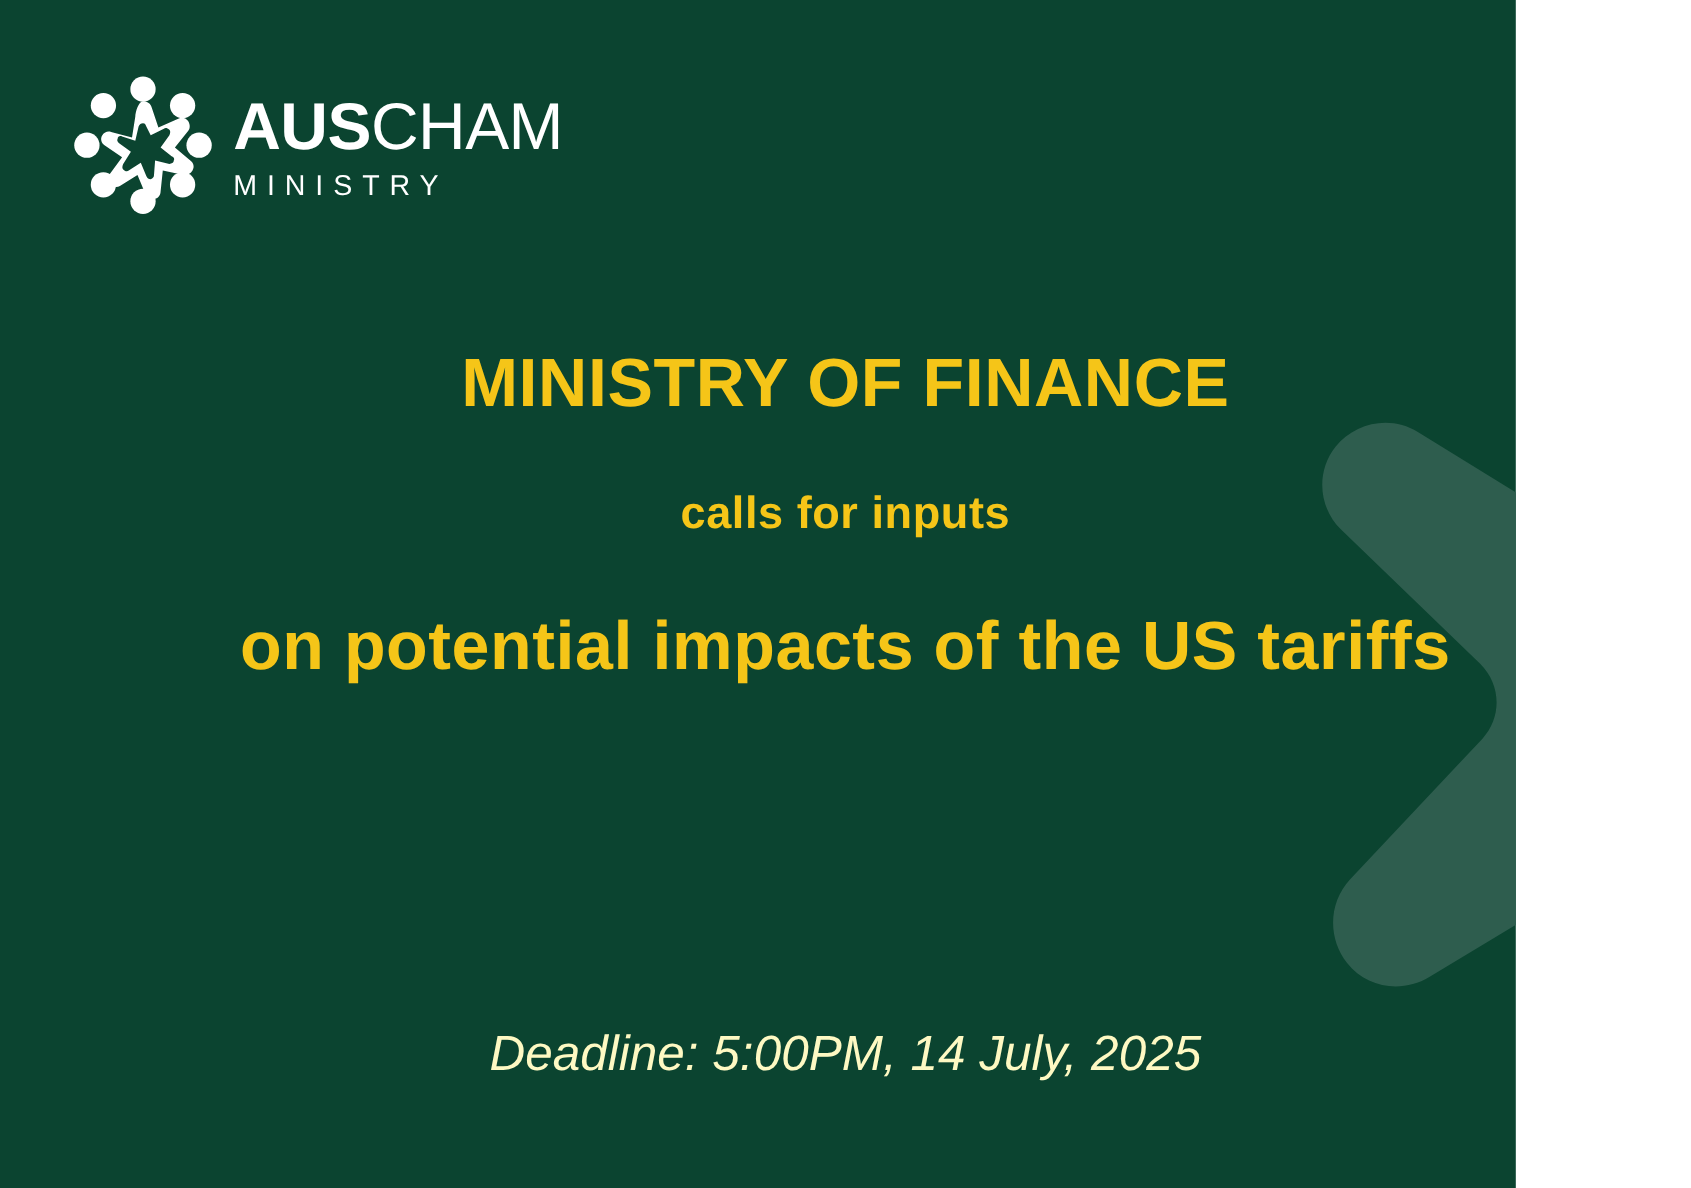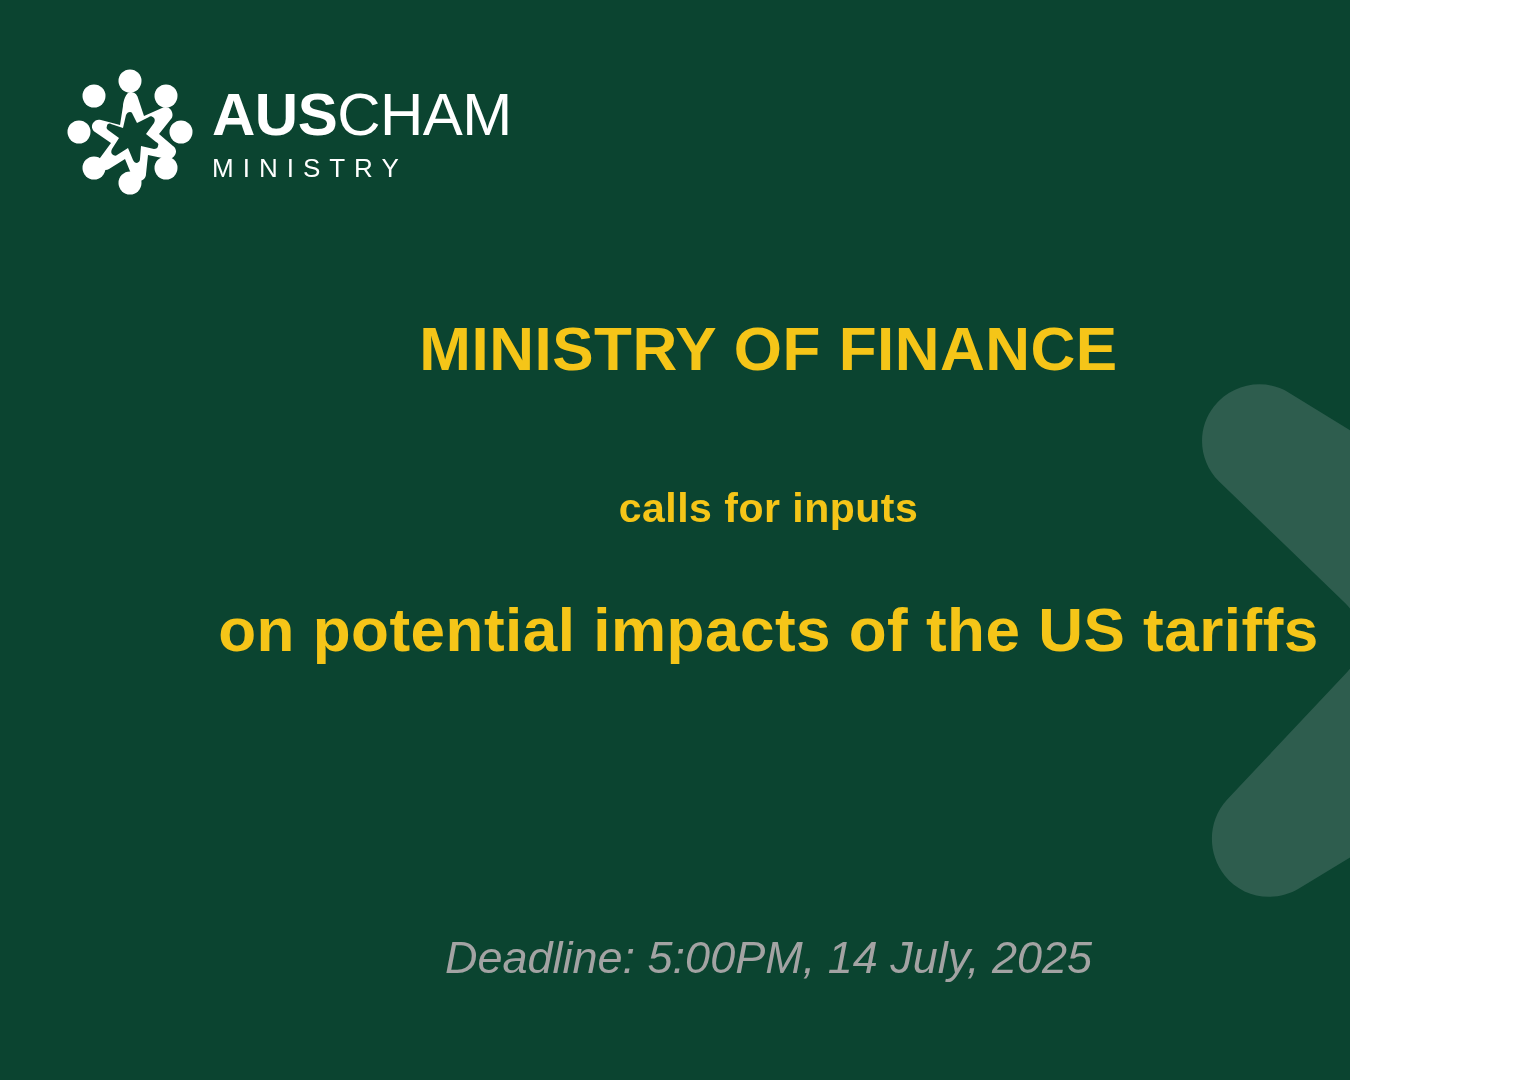--- a/index.html
+++ b/index.html
@@ -12,20 +12,21 @@
     overflow: hidden;
     font-family: "Liberation Sans", sans-serif;
   }
 
   #poster {
     position: relative;
     width: 1350px;
     height: 1080px;
     background: #0B4430;
     overflow: hidden;
+    padding-left: 28px;
   }
 
   
   #bg-decor {
     position: absolute;
     left: 1065px;
     top: 200px;
     width: 760px;
     height: 920px;
     pointer-events: none;
@@ -94,41 +95,41 @@
   }
   .headline-line {
     color: #F5C518;
     font-weight: 700;
     white-space: nowrap;
     line-height: 1.0;
   }
   #headline-line-1 {
     font-size: 62px;
     letter-spacing: 0.5px;
-    margin-bottom: 108px;
+    margin-bottom: 66px;
   }
   #headline-line-2 {
     font-size: 41px;
     letter-spacing: 0.5px;
     margin-bottom: 70px;
   }
   #headline-line-3 {
     font-size: 62px;
     letter-spacing: 0.5px;
     text-align: center;
   }
 
   
   #deadline {
     position: absolute;
     left: 0;
     top: 932px;
     width: 1537px;
     text-align: center;
-    color: #a3a3a3;
+    color: #fef9c3;
     font-size: 45px;
     font-style: italic;
     font-weight: 400;
     white-space: nowrap;
   }
 </style>
 </head>
 <body>
 
 <div id="poster">

